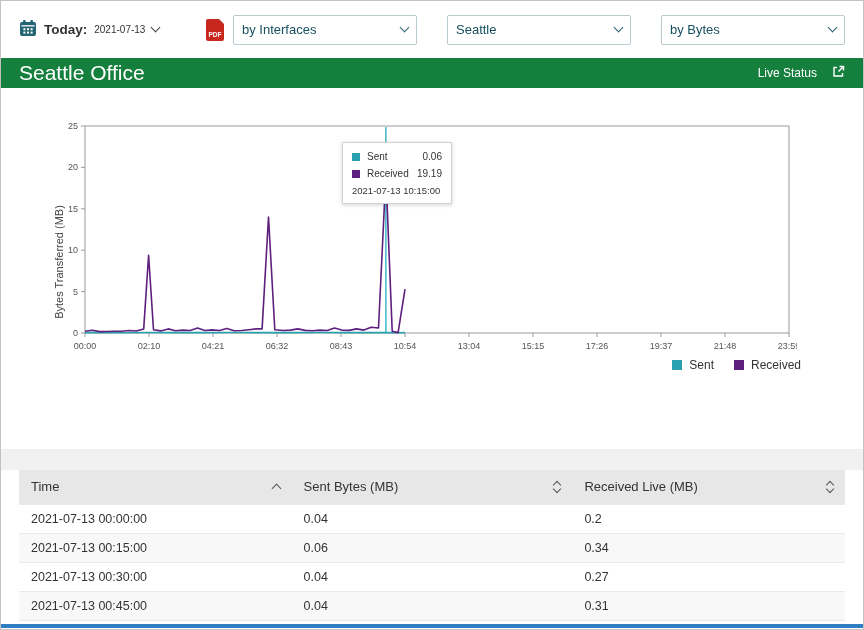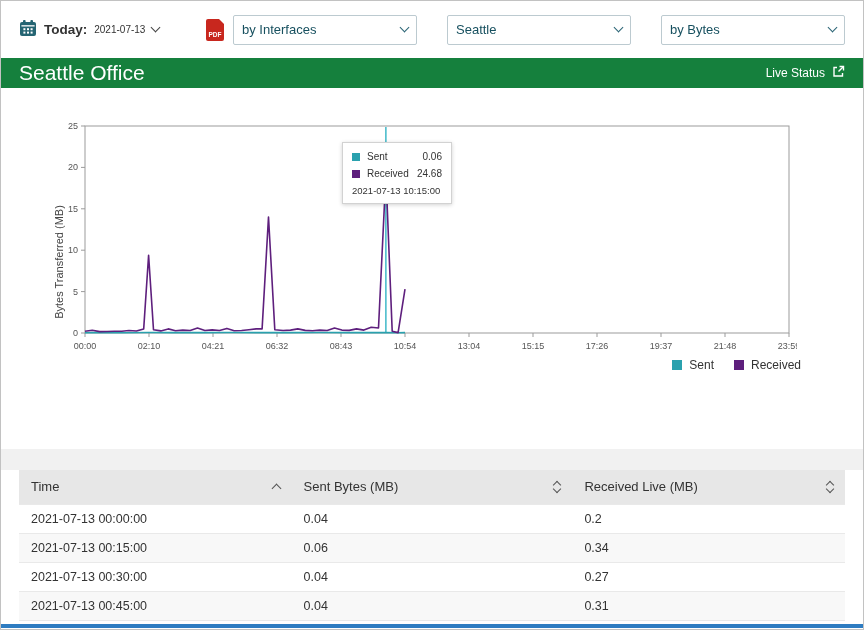--- a/index.html
+++ b/index.html
@@ -15,21 +15,21 @@
   .pdf-wrap { margin-left: auto; cursor: pointer; }
   .pdf-badge { width: 18px; height: 22px; background: #c8271e; border-radius: 2px; color: #fff; font-size: 6.5px; font-weight: bold; display: flex; align-items: flex-end; justify-content: center; padding-bottom: 3px; position: relative; }
   .pdf-badge::before { content:""; position:absolute; top:0; right:0; width:0; height:0; border-top:5px solid #fff; border-left:5px solid transparent; }
   .dropdown { width: 184px; height: 30px; border: 1px solid #bccad0; border-radius: 2px; background: #fff; display: flex; align-items: center; justify-content: space-between; padding: 0 8px; font-size: 13px; color: #17505f; cursor: pointer; }
   .dd-chev { width: 7px; height: 7px; border-right: 1.7px solid #2a6475; border-bottom: 1.7px solid #2a6475; transform: rotate(45deg); margin-top: -4px; }
   .dd1 { margin-left: 9px; } .dd2, .dd3 { margin-left: 30px; }
 
   
   .header-bar { height: 30px; background: #15803d; display: flex; align-items: center; padding: 0 18px; }
   .page-title { color: #fff; font-size: 21px; font-weight: 400; margin: 0; }
-  .live-status { margin-left: auto; display: flex; align-items: center; gap: 7px; color: #fff; font-size: 12px; cursor: pointer; }
+  .live-status { margin-left: auto; display: flex; align-items: center; gap: 15px; color: #fff; font-size: 12px; cursor: pointer; }
 
   
   .chart-section { position: relative; height: 329px; background: #fff; }
   .y-axis-label { position: absolute; left: 58px; top: 142px; transform: translate(-50%,-50%) rotate(-90deg); font-size: 11px; color: #444; white-space: nowrap; }
   .chart-svg { display: block; margin: 32px 0 0 56px; font-family: "Liberation Sans", sans-serif; }
   .tooltip { position: absolute; left: 341px; top: 22px; width: 110px; background: #fff; border: 1px solid #d2d2d2; box-shadow: 0 1px 4px rgba(0,0,0,.18); padding: 8px 9px 7px 9px; font-size: 10px; color: #333; z-index: 5; }
   .tt-row { display: flex; align-items: center; margin-bottom: 6px; }
   .tt-sw { width: 8px; height: 8px; margin-right: 7px; flex: none; }
   .tt-label { flex: 1; }
   .tt-time { font-size: 9.5px; margin-top: 1px; }
@@ -160,21 +160,21 @@
 
     <div class="tooltip">
       <div class="tt-row">
         <span class="tt-sw" style="background: rgb(42, 161, 174);"></span>
         <span class="tt-label">Sent</span>
         <span class="tt-val">0.06</span>
       </div>
       <div class="tt-row">
         <span class="tt-sw" style="background: rgb(94, 31, 125);"></span>
         <span class="tt-label">Received</span>
-        <span class="tt-val">24.68</span>
+        <span class="tt-val">19.19</span>
       </div>
       <div class="tt-time">2021-07-13 10:15:00</div>
     </div>
 
     <div class="legend">
       <div class="legend-item">
         <span class="legend-sw" style="background: rgb(42, 161, 174);"></span>
         <span>Sent</span>
       </div>
       <div class="legend-item">

